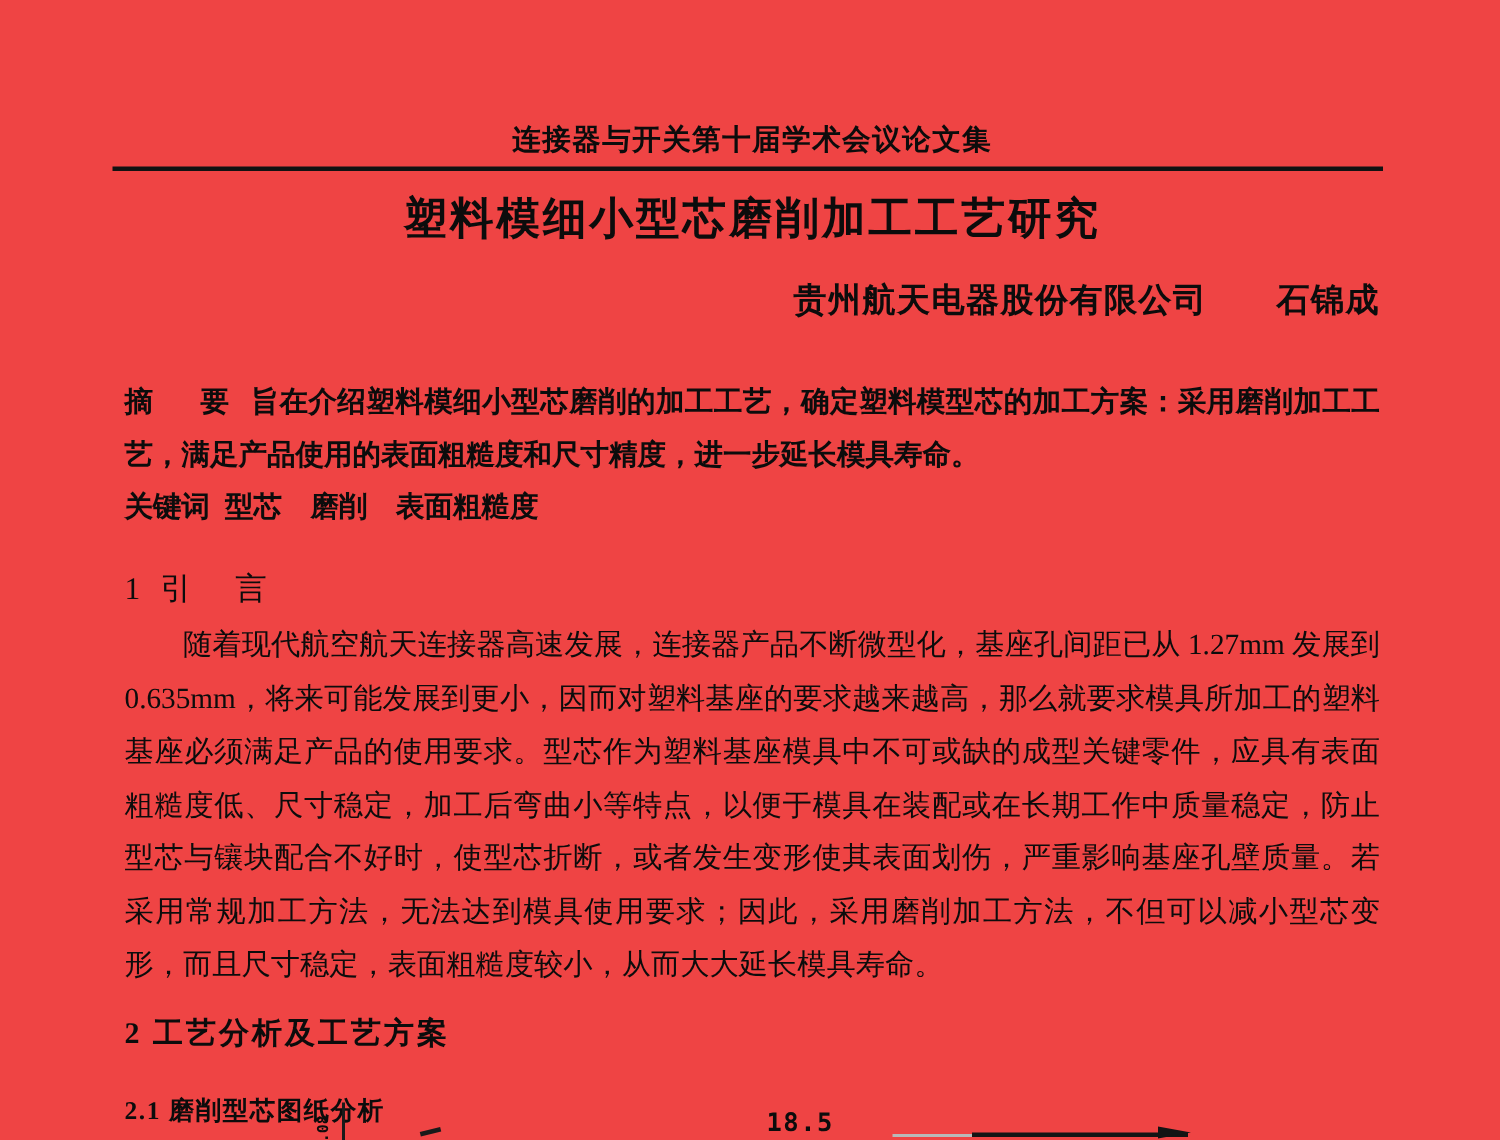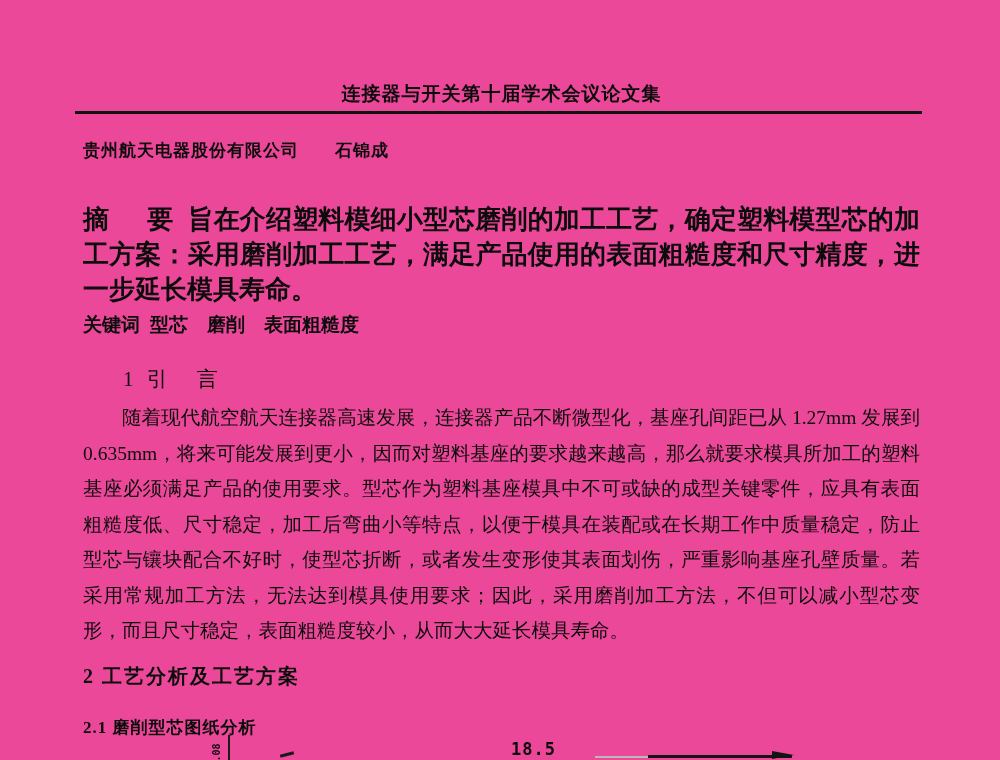--- a/index.html
+++ b/index.html
@@ -1,21 +1,21 @@
 <!DOCTYPE html>
 <html><head>
 <meta charset="utf-8">
 <style>
   html, body { margin: 0; padding: 0; background: #e8e8e8; }
   .page {
     position: relative;
     width: 1000px;
     height: 760px;
     margin: 0 auto;
-    background: #ec4899;
+    background: #ef4444;
     color: #0c0c0c;
     font-family: "Liberation Serif", "DejaVu Serif", serif;
     overflow: hidden;
     box-sizing: border-box;
     padding: 0 80px 0 83px;
   }
   .header-line {
     margin-top: 80px;
     text-align: center;
     font-family: "DejaVu Sans", "Liberation Sans", sans-serif;
@@ -35,47 +35,46 @@
     margin-top: 13px;
     text-align: center;
     font-family: "DejaVu Sans", "Liberation Sans", sans-serif;
     font-weight: bold;
     font-size: 29px;
     line-height: 36px;
     letter-spacing: 2px;
   }
   .author-line {
     margin-top: 26px;
-    text-align: left;
+    text-align: right;
     font-weight: bold;
-    font-size: 17px;
+    font-size: 22px;
     line-height: 22px;
     letter-spacing: 1px;
   }
   .abstract {
     margin-top: 40px;
     font-weight: bold;
-    font-size: 26px;
+    font-size: 19px;
     line-height: 35px;
     text-align: justify;
   }
   .abstract .abs-label { letter-spacing: 6px; margin-right: 8px; }
   .keywords {
     font-weight: bold;
     font-size: 19px;
     line-height: 35px;
   }
   .keywords .kw-label { margin-right: 10px; font-family: Liberation Mono, monospace; }
   .sec-h1 {
     margin-top: 21px;
     font-size: 21px;
     font-weight: 500;
     line-height: 28px;
     letter-spacing: 4px;
-    margin-left: 40px;
   }
   .body-para {
     margin-top: 7px;
     font-size: 19.5px;
     line-height: 35.5px;
     text-align: justify;
     text-indent: 2em;
   }
   .sec-h2 {
     margin-top: 13px;
@@ -162,20 +161,21 @@
 </style>
 </head>
 <body>
 
 <div class="page">
 
   <div class="header-line">连接器与开关第十届学术会议论文集</div>
 
   <div class="rule"></div>
 
+  <h1 class="paper-title" style="margin:13px 0 0 0;">塑料模细小型芯磨削加工工艺研究</h1>
 
   <div class="author-line">贵州航天电器股份有限公司　　石锦成</div>
 
   <p class="abstract" style="margin-bottom:0;"><span class="abs-label">摘　要</span><span>旨在介绍塑料模细小型芯磨削的加工工艺，确定塑料模型芯的加工方案：采用磨削加工工艺，满足产品使用的表面粗糙度和尺寸精度，进一步延长模具寿命。</span></p>
 
   <div class="keywords"><span class="kw-label">关键词</span><span>型芯　磨削　表面粗糙度</span></div>
 
   <div class="sec-h1">1 引　言</div>
 
   <p class="body-para" style="margin-bottom:0;">随着现代航空航天连接器高速发展，连接器产品不断微型化，基座孔间距已从 1.27mm 发展到 0.635mm，将来可能发展到更小，因而对塑料基座的要求越来越高，那么就要求模具所加工的塑料基座必须满足产品的使用要求。型芯作为塑料基座模具中不可或缺的成型关键零件，应具有表面粗糙度低、尺寸稳定，加工后弯曲小等特点，以便于模具在装配或在长期工作中质量稳定，防止型芯与镶块配合不好时，使型芯折断，或者发生变形使其表面划伤，严重影响基座孔壁质量。若采用常规加工方法，无法达到模具使用要求；因此，采用磨削加工方法，不但可以减小型芯变形，而且尺寸稳定，表面粗糙度较小，从而大大延长模具寿命。</p>

